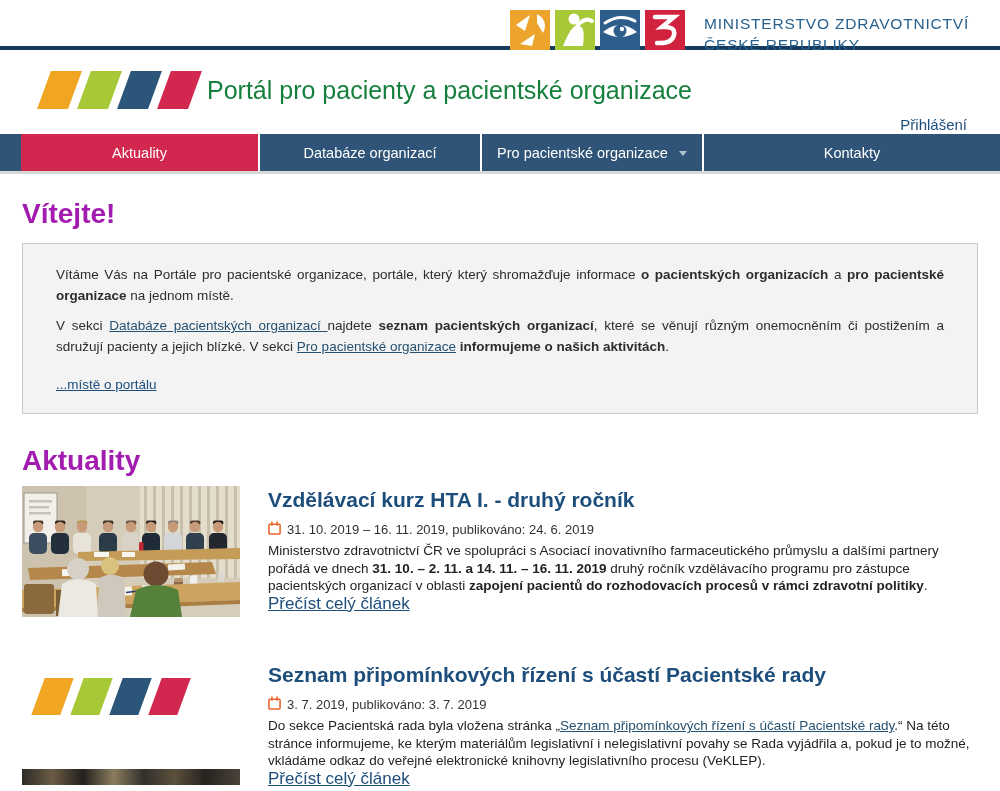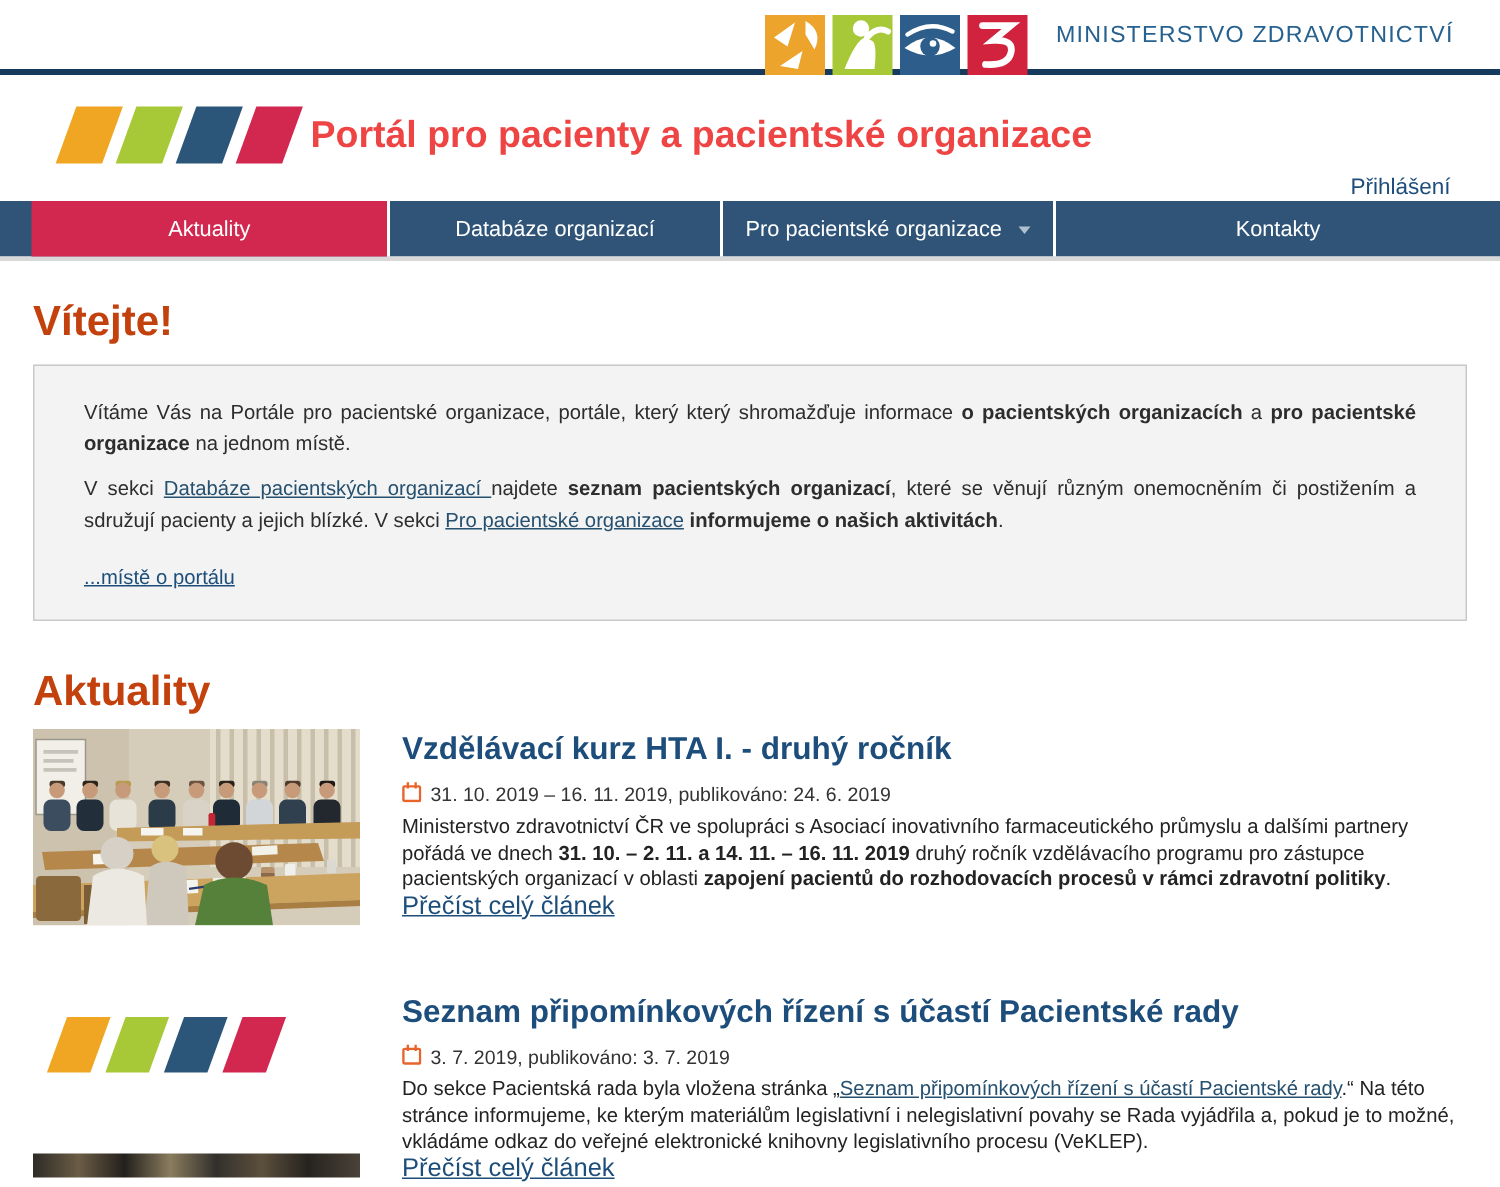--- a/index.html
+++ b/index.html
@@ -17,38 +17,38 @@
   .top-divider { height: 4px; background: #16395e; }
 
   
   .header-portal { position: relative; height: 84px; background: #fff; }
   .portal-logo { position: absolute; left: 44px; top: 21px; display: flex; gap: 9px; }
   .pg { width: 31px; height: 38px; transform: skewX(-20deg); }
   .pg-yellow { background: #f0a622; }
   .pg-green  { background: #a8c937; }
   .pg-blue   { background: #2c5679; }
   .pg-red    { background: #d2274e; }
-  .portal-title { position: absolute; left: 207px; top: 26px; font-size: 25px; font-weight: 700; color: #ef4444; }
+  .portal-title { position: absolute; left: 207px; top: 26px; font-size: 25px; font-weight: 400; color: #15803d; }
   .login-link { position: absolute; right: 33px; top: 38px; font-size: 15px; color: #1d4e7b; text-decoration: none; cursor: pointer; margin-top: 28px; }
 
   
   .nav { display: flex; height: 37px; background: #2f5478; }
   .nav-spacer { width: 21px; }
   .nav-item { display: flex; align-items: center; justify-content: center; color: #fff; font-size: 14.5px; cursor: pointer; }
   .nav-item.w1 { width: 237px; }
   .nav-item.w2 { width: 220px; align-items: center; }
   .nav-item.last { flex: 1; }
   .nav-item.active { background: #d2274e; }
   .nav-sep { width: 2px; background: #ffffff; }
   .chevron-down { width: 0; height: 0; border-left: 4.5px solid transparent; border-right: 4.5px solid transparent; border-top: 5px solid #aebfcd; margin-left: 11px; margin-top: 2px; }
   .nav-underline { height: 3px; background: #d8d8d8; }
 
   
   .content { padding: 0 22px; }
-  .section-heading { font-size: 28px; font-weight: bold; color: #c2410c; margin: 24px 0 0; line-height: 32px; }
+  .section-heading { font-size: 28px; font-weight: bold; color: #a21caf; margin: 24px 0 0; line-height: 32px; }
   .section-heading.second { margin-top: 31px; }
 
   .welcome-box {
     background: #f3f3f3; border: 1px solid #c9c9c9;
     margin-top: 13px; padding: 20px 33px 18px;
     font-size: 13.5px; line-height: 21px; color: #2d2d2d;
   }
   .welcome-box p { margin: 0 0 9px; text-align: justify; }
   .welcome-box p.second { margin-bottom: 17px; }
   .box-link { color: #26506f; text-decoration: underline; cursor: pointer; }
@@ -98,20 +98,21 @@
           <circle cx="22" cy="19" r="2.2" fill="#fff"></circle>
         </g>
         <g transform="translate(135,0)">
           <rect x="0" y="0" width="40" height="40" fill="#d2233e"></rect>
           <path d="M10 7 L29 7 L17 17 Q31 16 29 25 Q27 34 12 33" fill="none" stroke="#fff" stroke-width="4.5" stroke-linecap="round"></path>
         </g>
       </svg>
     </span>
     <div class="ministry-text">
       <div>MINISTERSTVO ZDRAVOTNICTVÍ</div>
+      <div>ČESKÉ REPUBLIKY</div>
     </div>
   </div>
 </div>
 <div class="top-divider"></div>
 
 <div class="header-portal">
   <div class="portal-logo">
     <div class="pg pg-yellow"></div>
     <div class="pg pg-green"></div>
     <div class="pg pg-blue"></div>

